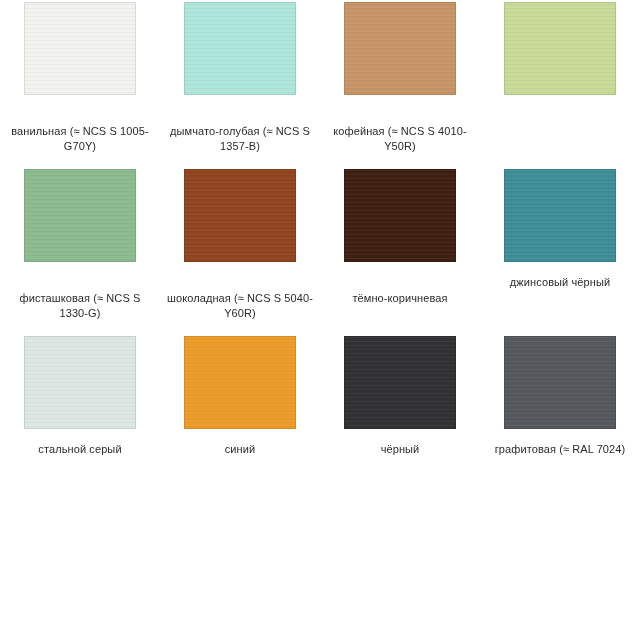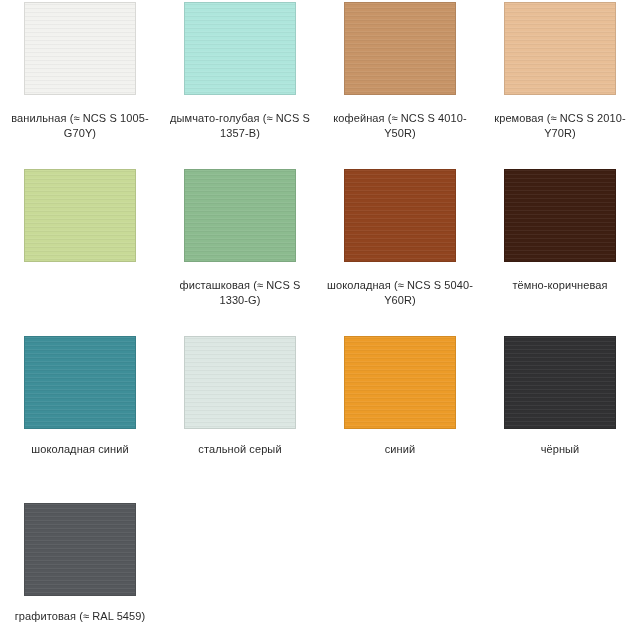--- a/index.html
+++ b/index.html
@@ -50,21 +50,21 @@
       rgba(255, 255, 255, 0.055) 0px,
       rgba(255, 255, 255, 0.055) 1px,
       rgba(0, 0, 0, 0.035) 1px,
       rgba(0, 0, 0, 0.035) 2px,
       rgba(255, 255, 255, 0.0) 2px,
       rgba(255, 255, 255, 0.0) 4px
     );
   }
 
   .swatch-caption {
-    margin-top: 16px;
+    margin-top: 29px;
     width: 150px;
     text-align: center;
     font-size: 11px;
     line-height: 15px;
     color: #2b2b2b;
     letter-spacing: 0.1px;
     word-wrap: break-word;
   }
 
   
@@ -93,26 +93,20 @@
         <div class="grain"></div>
       </div>
       <div class="swatch-caption">дымчато-голубая (≈ NCS S 1357-B)</div>
     </div>
     <div class="swatch-cell row-1">
       <div class="swatch-chip" style="background-color: rgb(199, 148, 103);">
         <div class="grain"></div>
       </div>
       <div class="swatch-caption">кофейная (≈ NCS S 4010-Y50R)</div>
     </div>
-    <div class="swatch-cell row-1">
-      <div class="swatch-chip" style="background-color: rgb(232, 190, 150);">
-        <div class="grain"></div>
-      </div>
-      <div class="swatch-caption">кремовая (≈ NCS S 2010-Y70R)</div>
-    </div>
     <div class="swatch-cell row-2">
       <div class="swatch-chip" style="background-color: rgb(200, 218, 151);">
         <div class="grain"></div>
       </div>
     </div>
     <div class="swatch-cell row-2">
       <div class="swatch-chip" style="background-color: rgb(140, 187, 143);">
         <div class="grain"></div>
       </div>
       <div class="swatch-caption">фисташковая (≈ NCS S 1330-G)</div>
@@ -126,21 +120,21 @@
     <div class="swatch-cell row-2">
       <div class="swatch-chip" style="background-color: rgb(62, 31, 18);">
         <div class="grain"></div>
       </div>
       <div class="swatch-caption">тёмно-коричневая</div>
     </div>
     <div class="swatch-cell row-3">
       <div class="swatch-chip" style="background-color: rgb(62, 142, 152);">
         <div class="grain"></div>
       </div>
-      <div class="swatch-caption">шоколадная синий</div>
+      <div class="swatch-caption">джинсовый чёрный</div>
     </div>
     <div class="swatch-cell row-3">
       <div class="swatch-chip" style="background-color: rgb(220, 231, 227);">
         <div class="grain"></div>
       </div>
       <div class="swatch-caption">стальной серый</div>
     </div>
     <div class="swatch-cell row-3">
       <div class="swatch-chip" style="background-color: rgb(236, 155, 40);">
         <div class="grain"></div>
@@ -150,17 +144,17 @@
     <div class="swatch-cell row-4">
       <div class="swatch-chip" style="background-color: rgb(49, 49, 51);">
         <div class="grain"></div>
       </div>
       <div class="swatch-caption">чёрный</div>
     </div>
     <div class="swatch-cell row-4">
       <div class="swatch-chip" style="background-color: rgb(85, 88, 92);">
         <div class="grain"></div>
       </div>
-      <div class="swatch-caption">графитовая (≈ RAL 5459)</div>
+      <div class="swatch-caption">графитовая (≈ RAL 7024)</div>
     </div>
     <div class="empty-cell"></div>
     <div class="empty-cell"></div>
   </div>
 
 </body></html>

